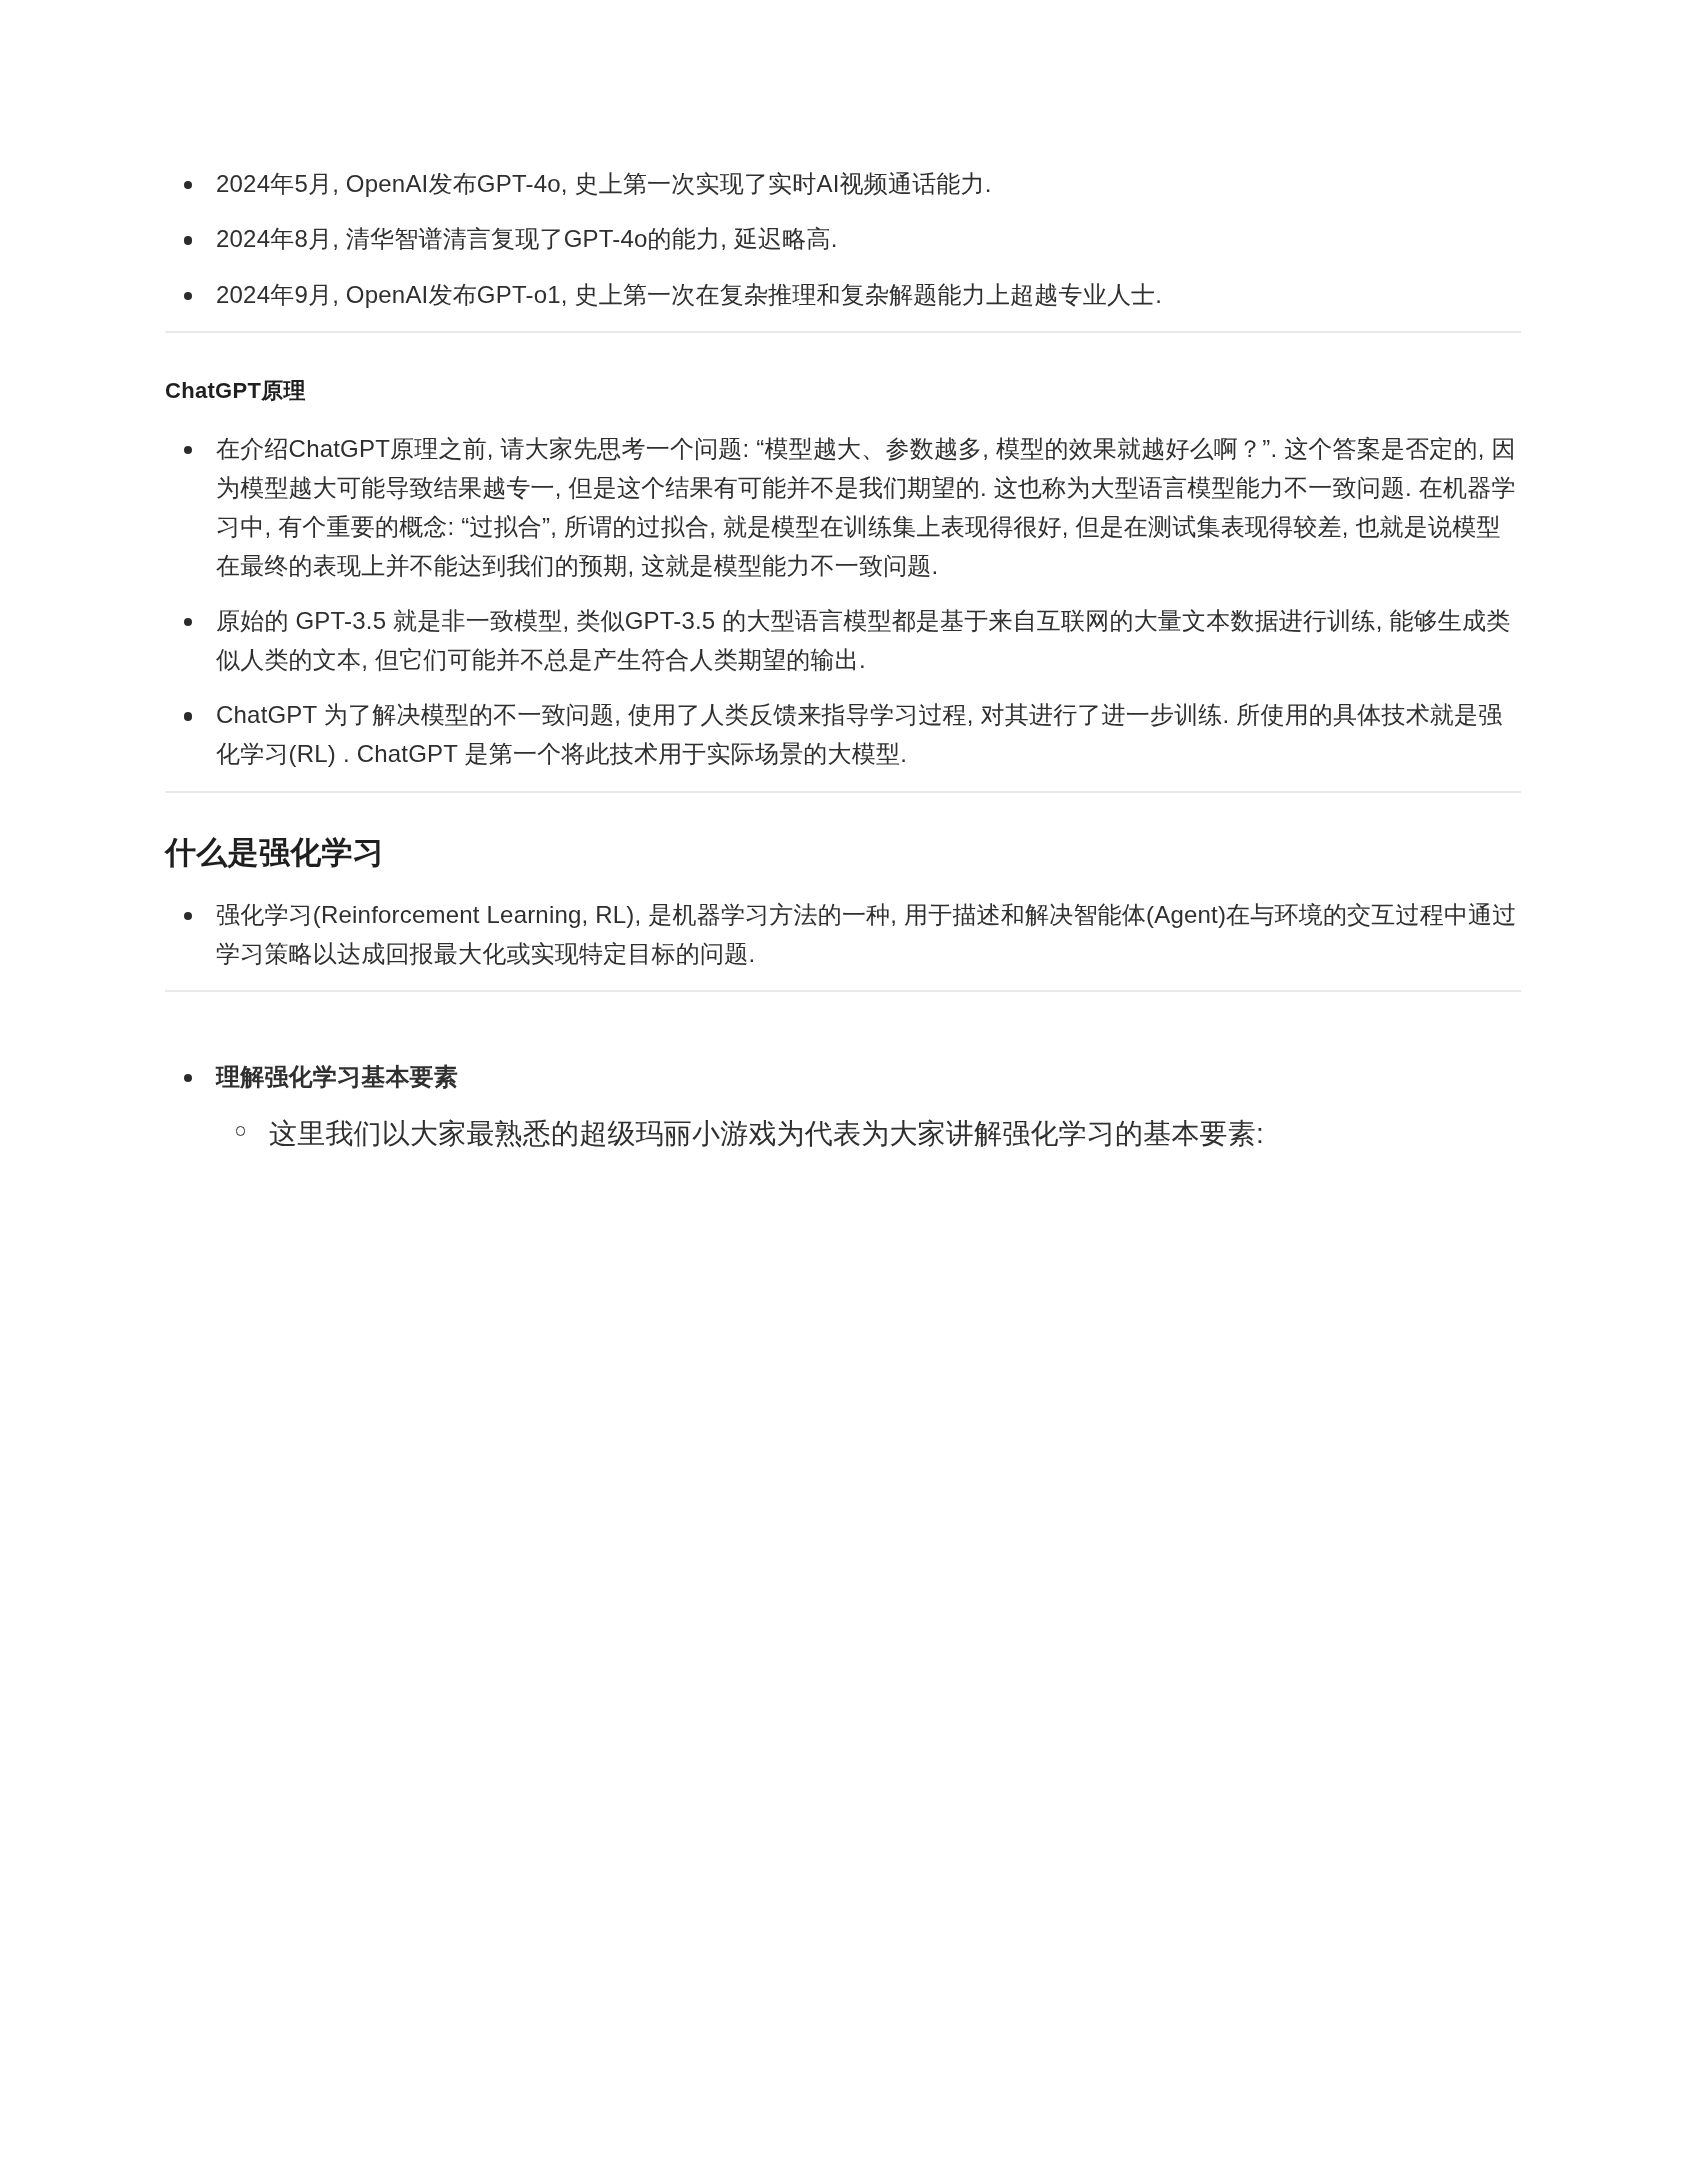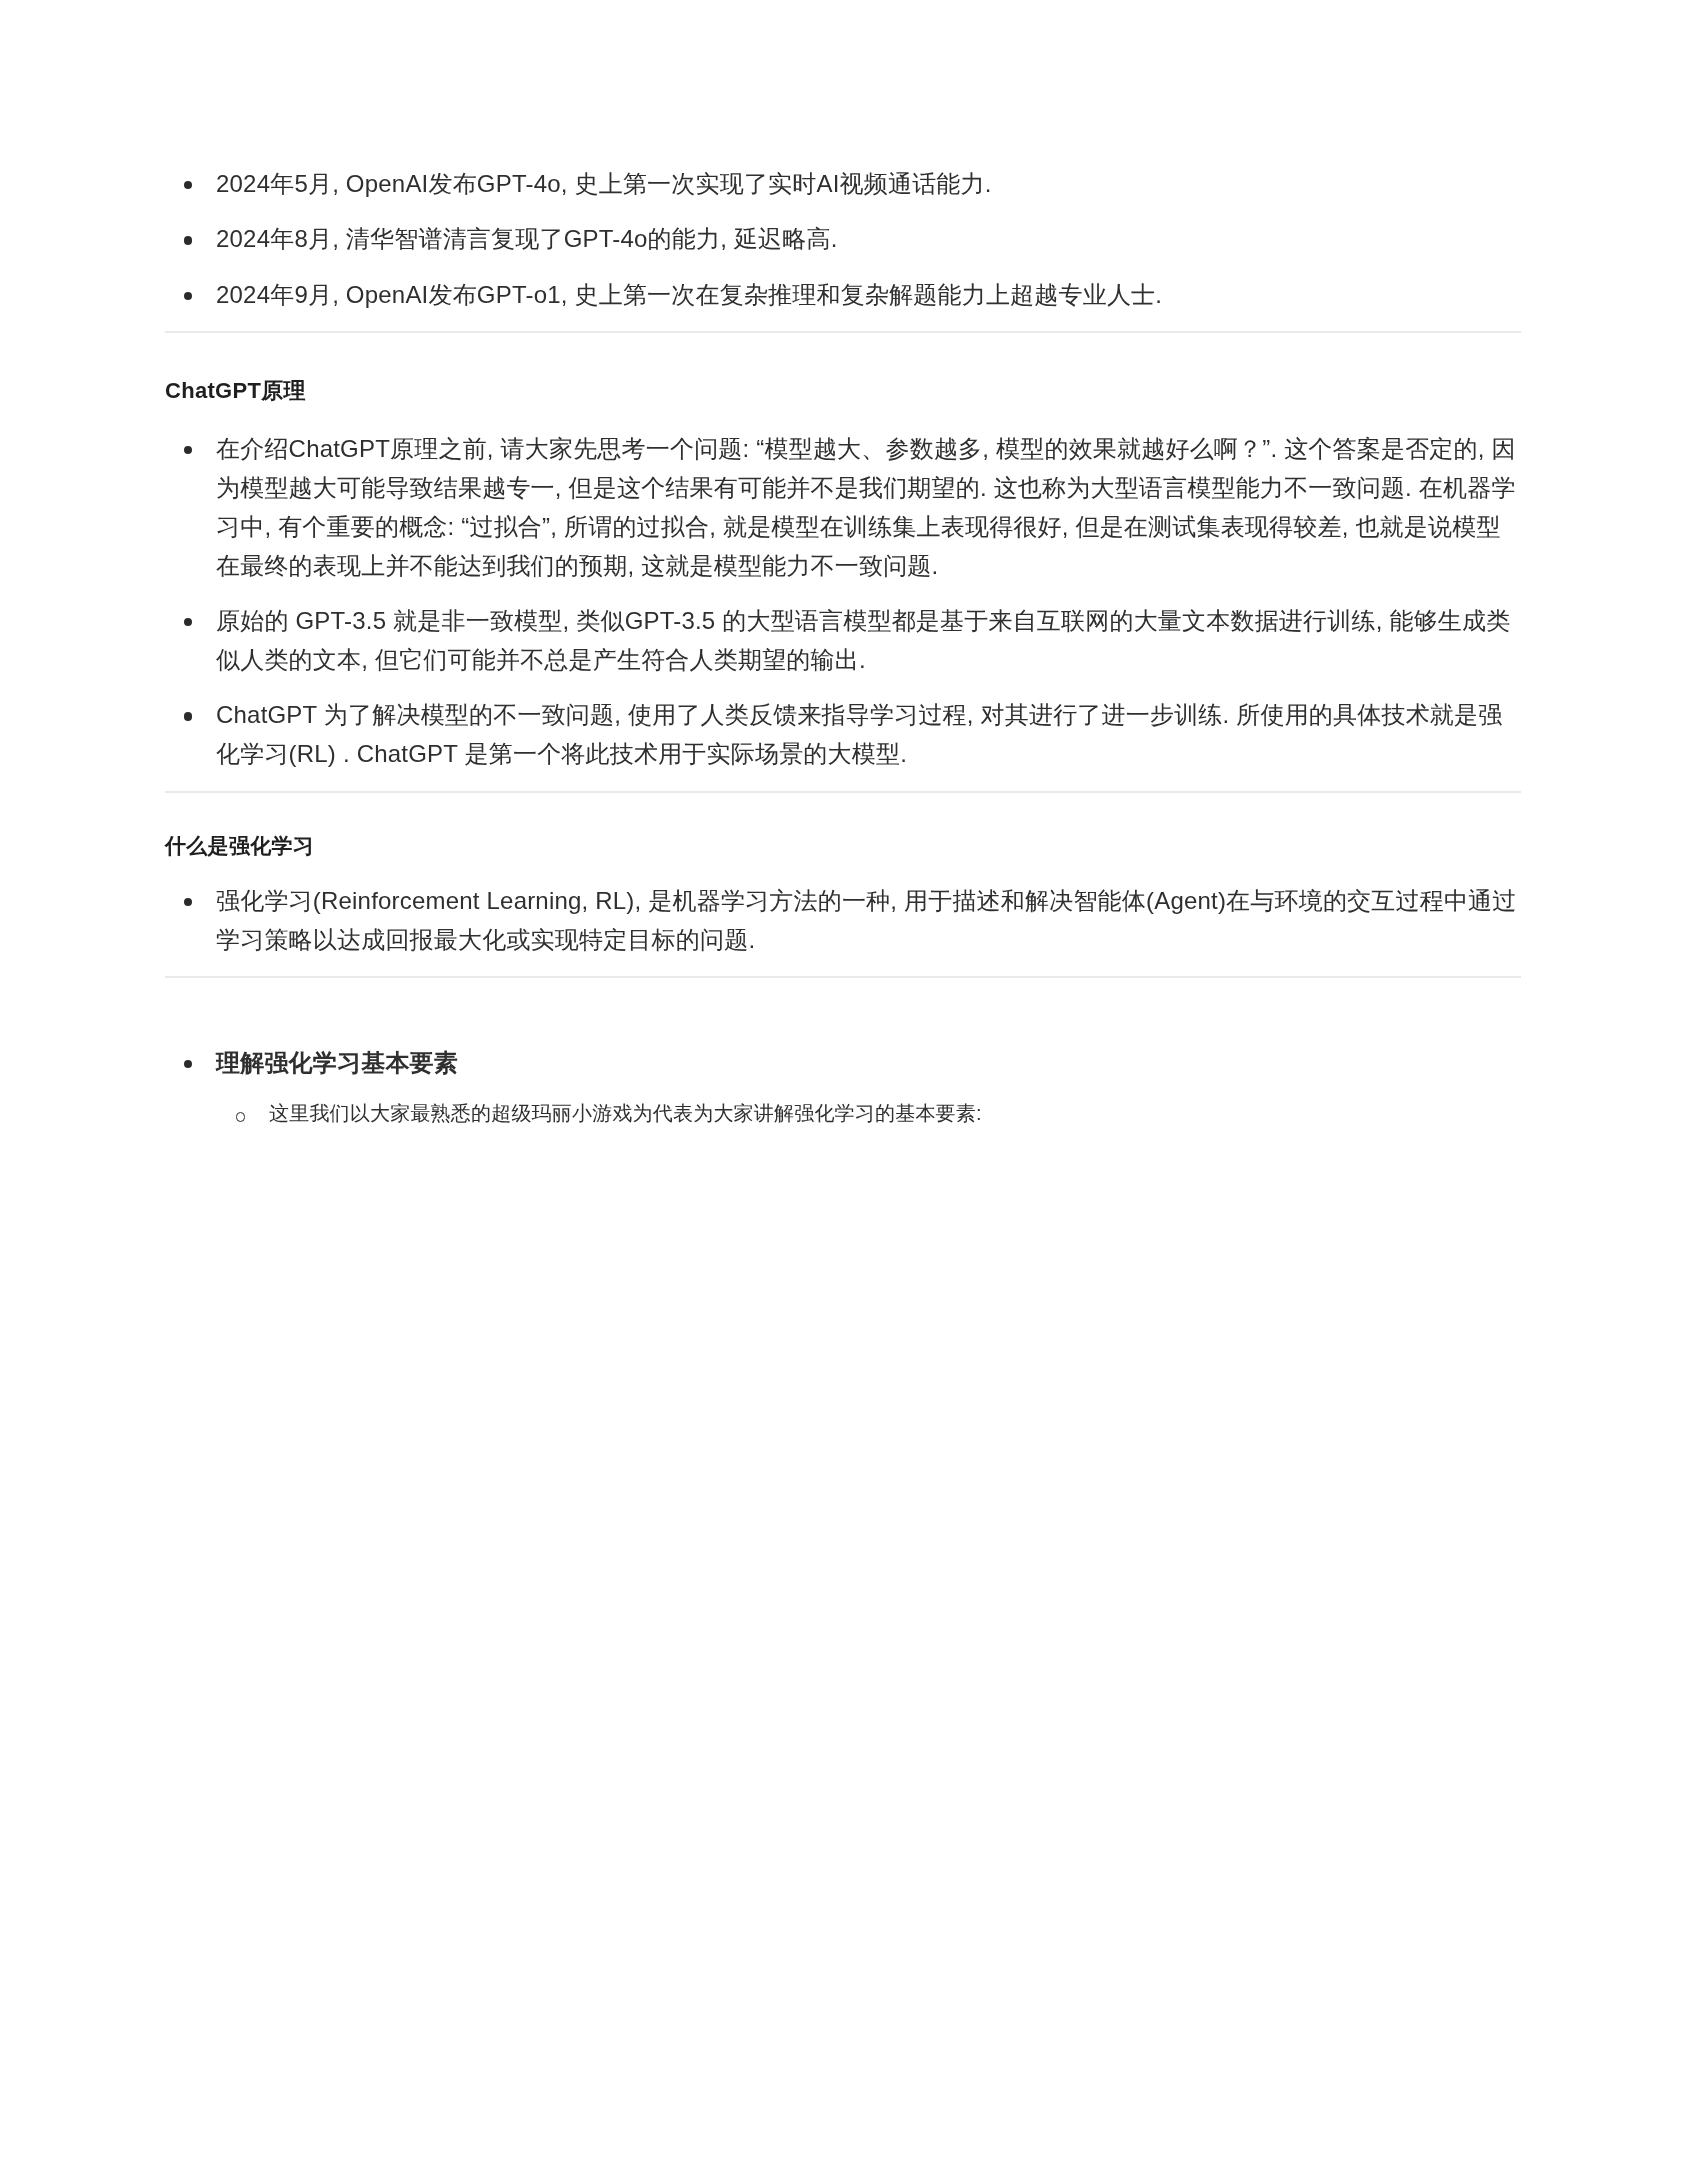--- a/index.html
+++ b/index.html
@@ -57,21 +57,21 @@
 
   ul.level2 {
     list-style: none;
     margin: 14.3px 0 0 0;
     padding: 0;
   }
   ul.level2 > li {
     position: relative;
     padding-left: 53px;
     margin: 0 0 2px 0;
-    font-size: 20px;
+    font-size: 28px;
     line-height: 1.62;
     color: #2f2f2f;
   }
   ul.level2 > li::before {
     content: "";
     position: absolute;
     left: 20px;
     top: 15.4px;
     width: 9.4px;
     height: 9.4px;
@@ -83,21 +83,21 @@
 
   
   h1.section-title {
     font-size: 22px;
     font-weight: bold;
     margin: 43px 0 24px 0;
     color: #1f1f1f;
     letter-spacing: 0.3px;
   }
   h2.sub-title {
-    font-size: 21px;
+    font-size: 31px;
     font-weight: bold;
     margin: 39px 0 22px 0;
     color: #1f1f1f;
     letter-spacing: 0.3px;
   }
 
   
   hr.rule {
     border: none;
     border-top: 2.2px solid #e9e9e9;

